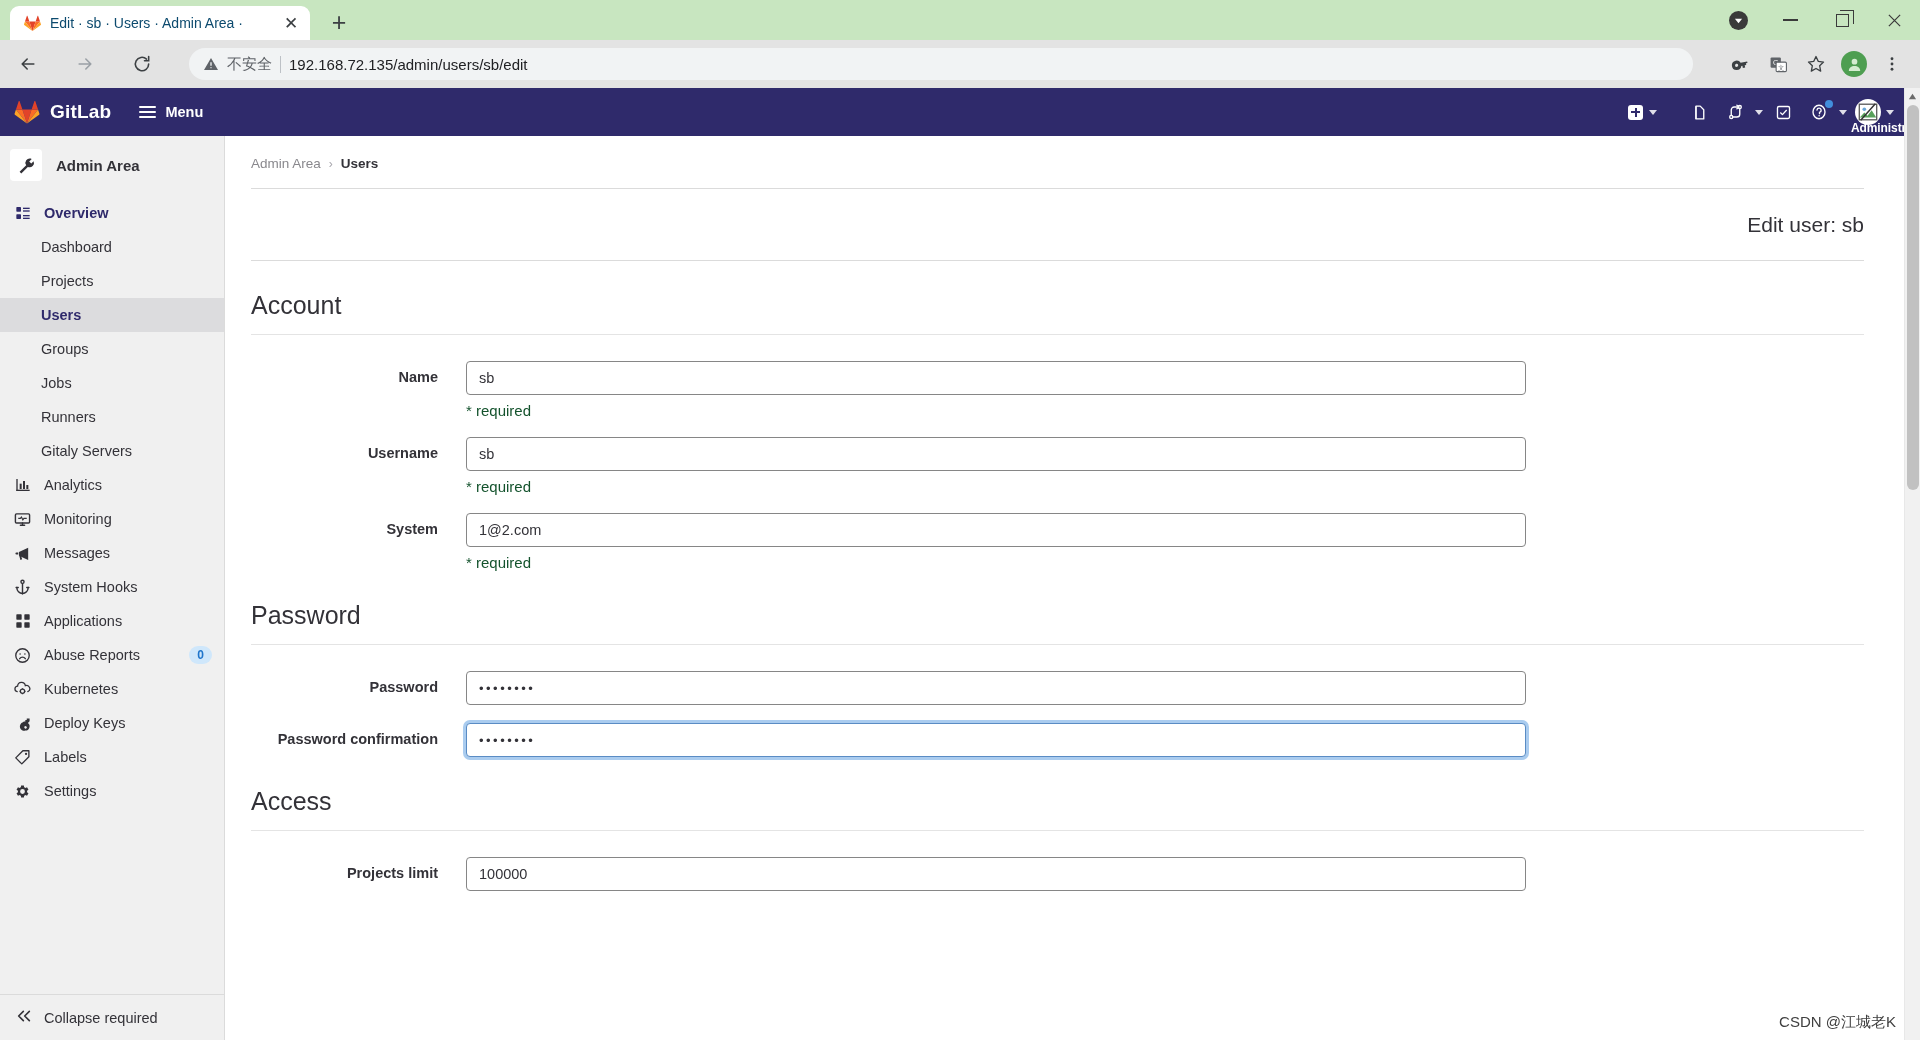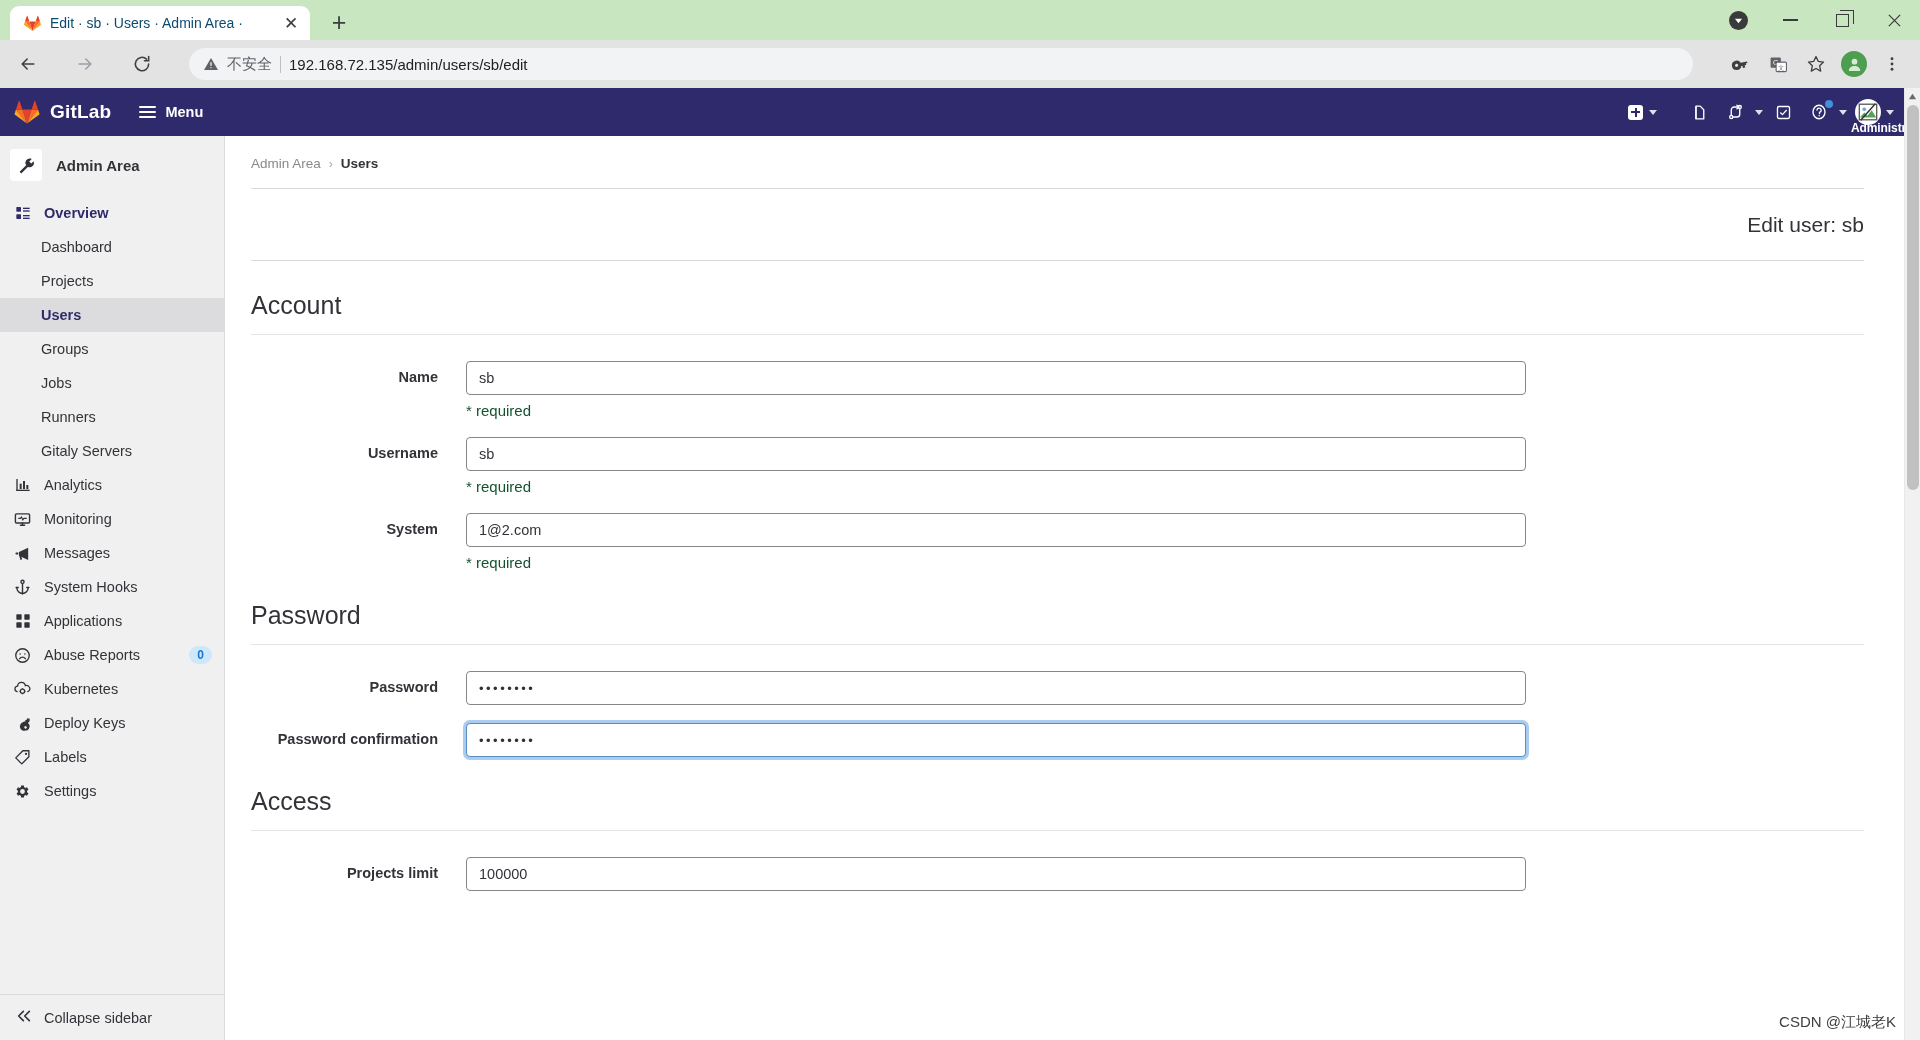--- a/index.html
+++ b/index.html
@@ -588,21 +588,21 @@
             </div>
           </div>
 
           <div class="sb-foot">
             <span class="sb-ico">
               <svg width="16" height="16" viewBox="0 0 24 24" fill="none" stroke="#333238" stroke-width="2.4" stroke-linecap="round" stroke-linejoin="round">
                   <path d="M11 5 4 12l7 7"></path>
                   <path d="M20 5l-7 7 7 7"></path>
                 </svg>
             </span>
-            <span>Collapse sidebar</span>
+            <span>Collapse required</span>
           </div>
         </div>
 
         <div class="content">
           <div class="breadcrumb">
             <span class="bc-link">Admin Area</span>
             <span class="bc-sep">›</span>
             <span class="bc-cur">Users</span>
           </div>
           <div class="hr"></div>

